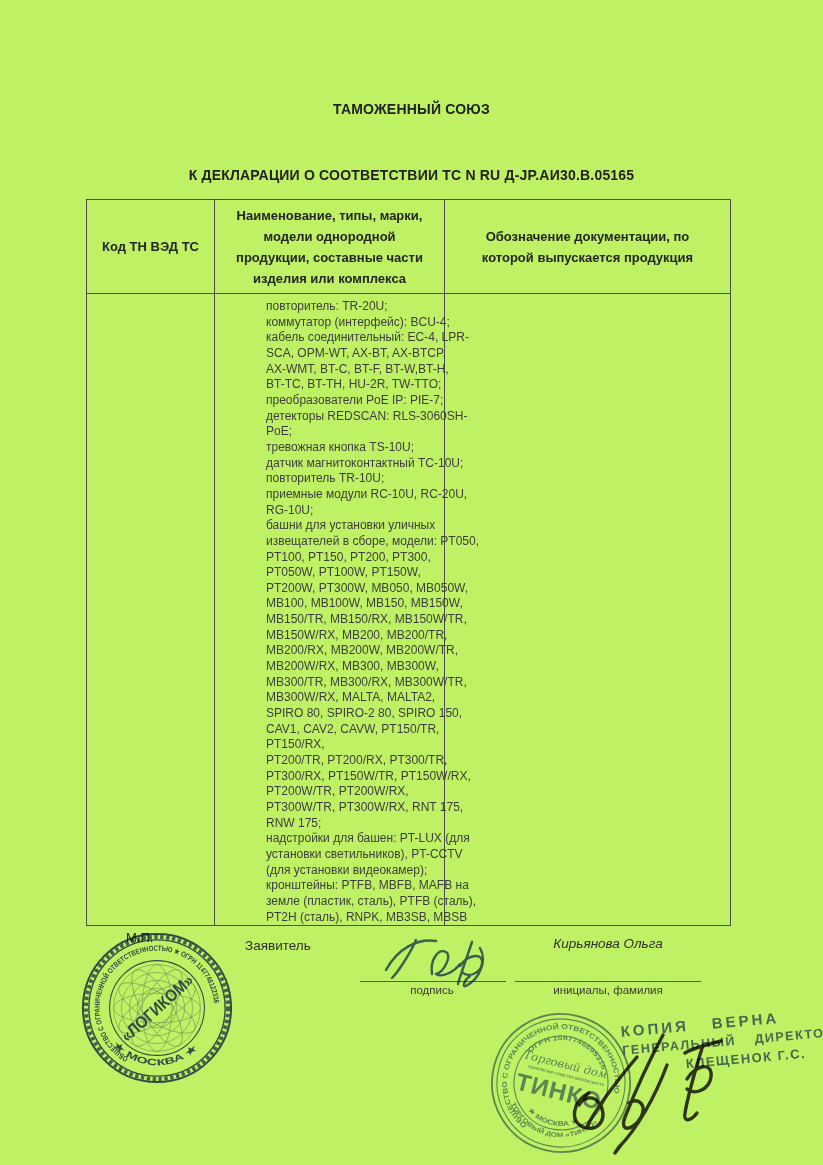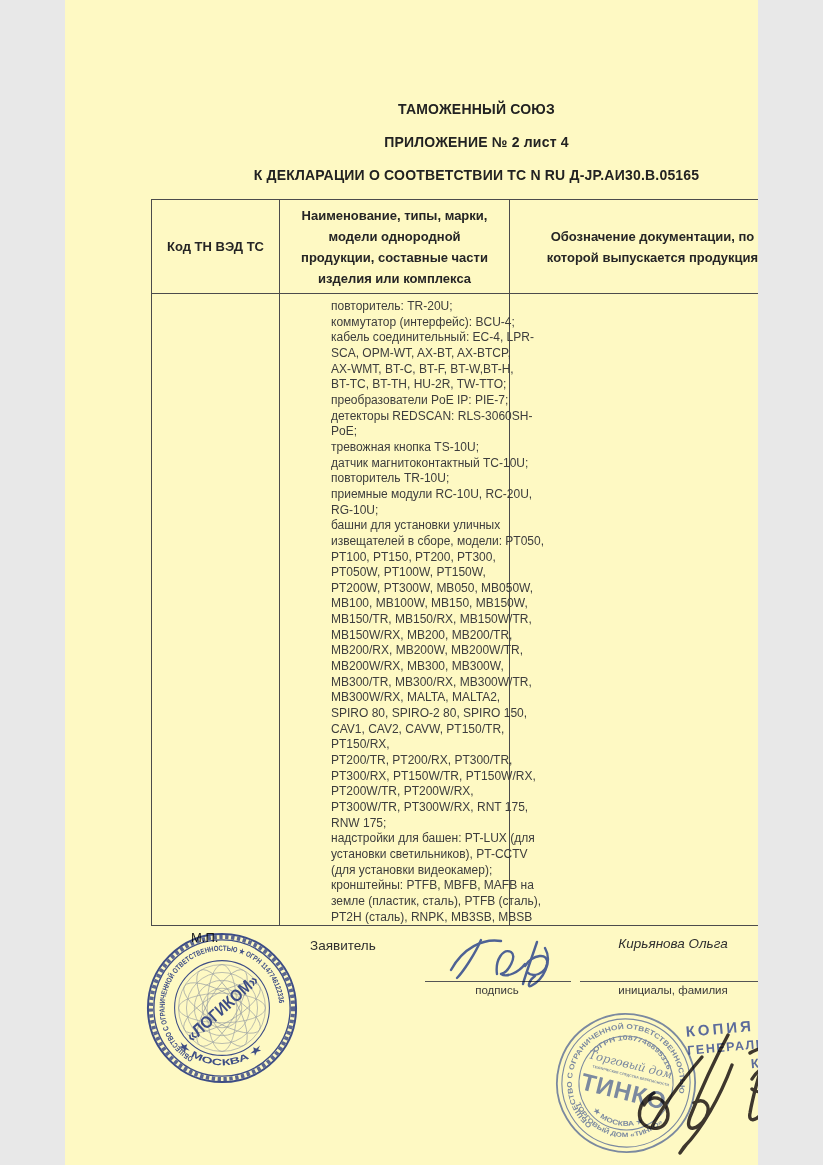--- a/index.html
+++ b/index.html
@@ -1,18 +1,18 @@
 <!DOCTYPE html>
 <html><head>
 <meta charset="utf-8">
 <style>
   html,body{margin:0;padding:0;background:#e8e8e8;}
   .page{
-    position:relative; width:693px; height:1165px; margin:0 auto;
-    background:#fef9c3; overflow:hidden;
+    position:relative; width:823px; height:1165px; margin:0 auto;
+    background:#bef264; overflow:hidden;
     font-family:"Liberation Sans", sans-serif; color:#3c3c3c;
   }
   .title{position:absolute; left:0; width:823px; text-align:center;
          font-weight:bold; color:#222; font-size:14px; letter-spacing:.2px;}
   .title1{top:101px;} .title2{top:134px;} .title3{top:167px;}
   
   table.decl{
     position:absolute; left:86px; top:199px; width:644px; height:723px;
     border-collapse:collapse; table-layout:fixed;
   }
@@ -51,21 +51,20 @@
   .sig-svg{position:absolute; mix-blend-mode:multiply;}
   .sig-blue{left:372px; top:928px; width:150px; height:64px;}
   .sig-dark{left:545px; top:1005px; width:220px; height:150px;}
 </style>
 </head>
 <body>
 
 <div class="page">
 
   <div class="title title1">ТАМОЖЕННЫЙ СОЮЗ</div>
-  <div class="title title2">ПРИЛОЖЕНИЕ № 2 лист 4</div>
   <div class="title title3">К ДЕКЛАРАЦИИ О СООТВЕТСТВИИ ТС N RU Д-JP.АИ30.В.05165</div>
 
   <table class="decl">
     <colgroup>
         <col class="c1">
         <col class="c2">
         <col class="c3">
       </colgroup>
     <thead>
       <tr>

